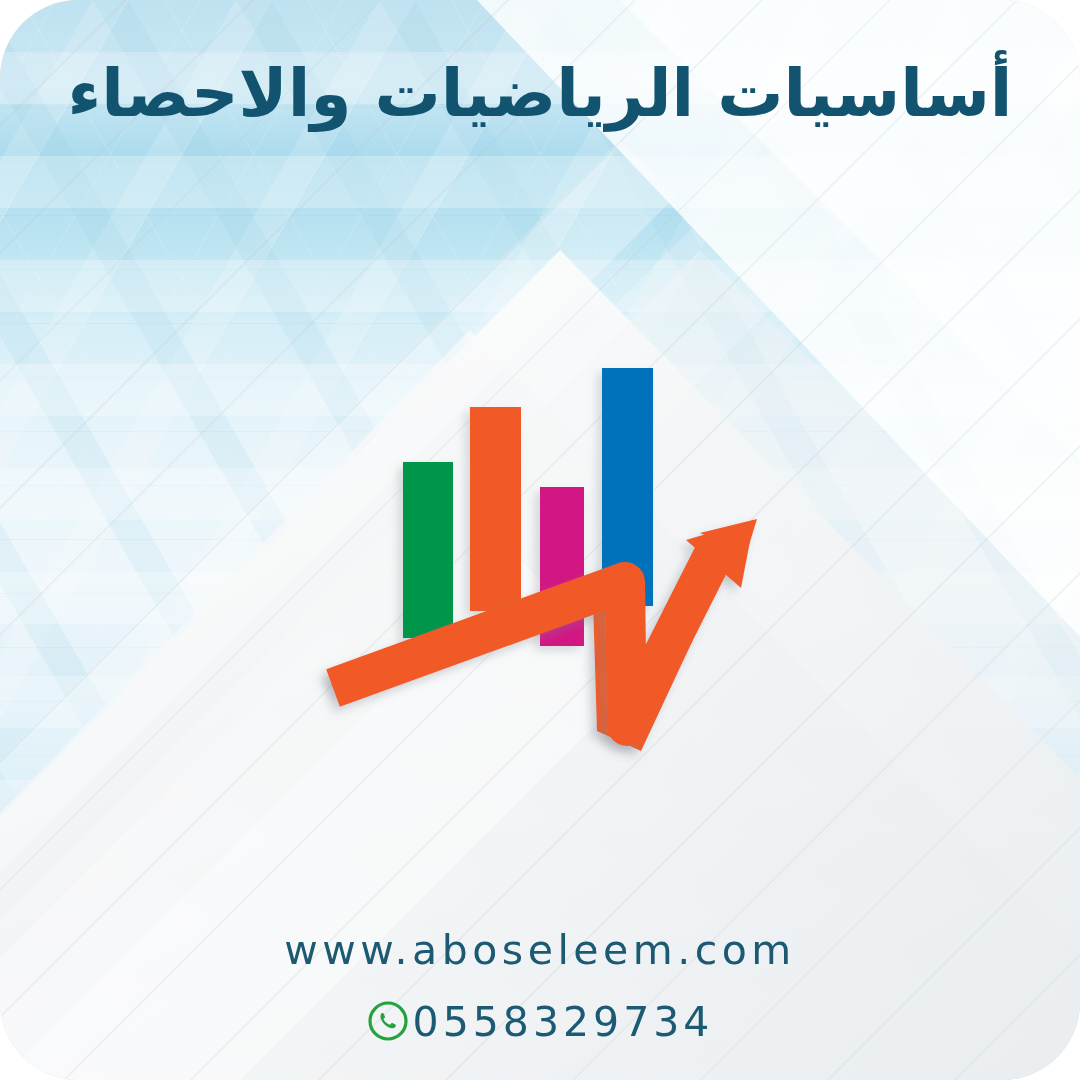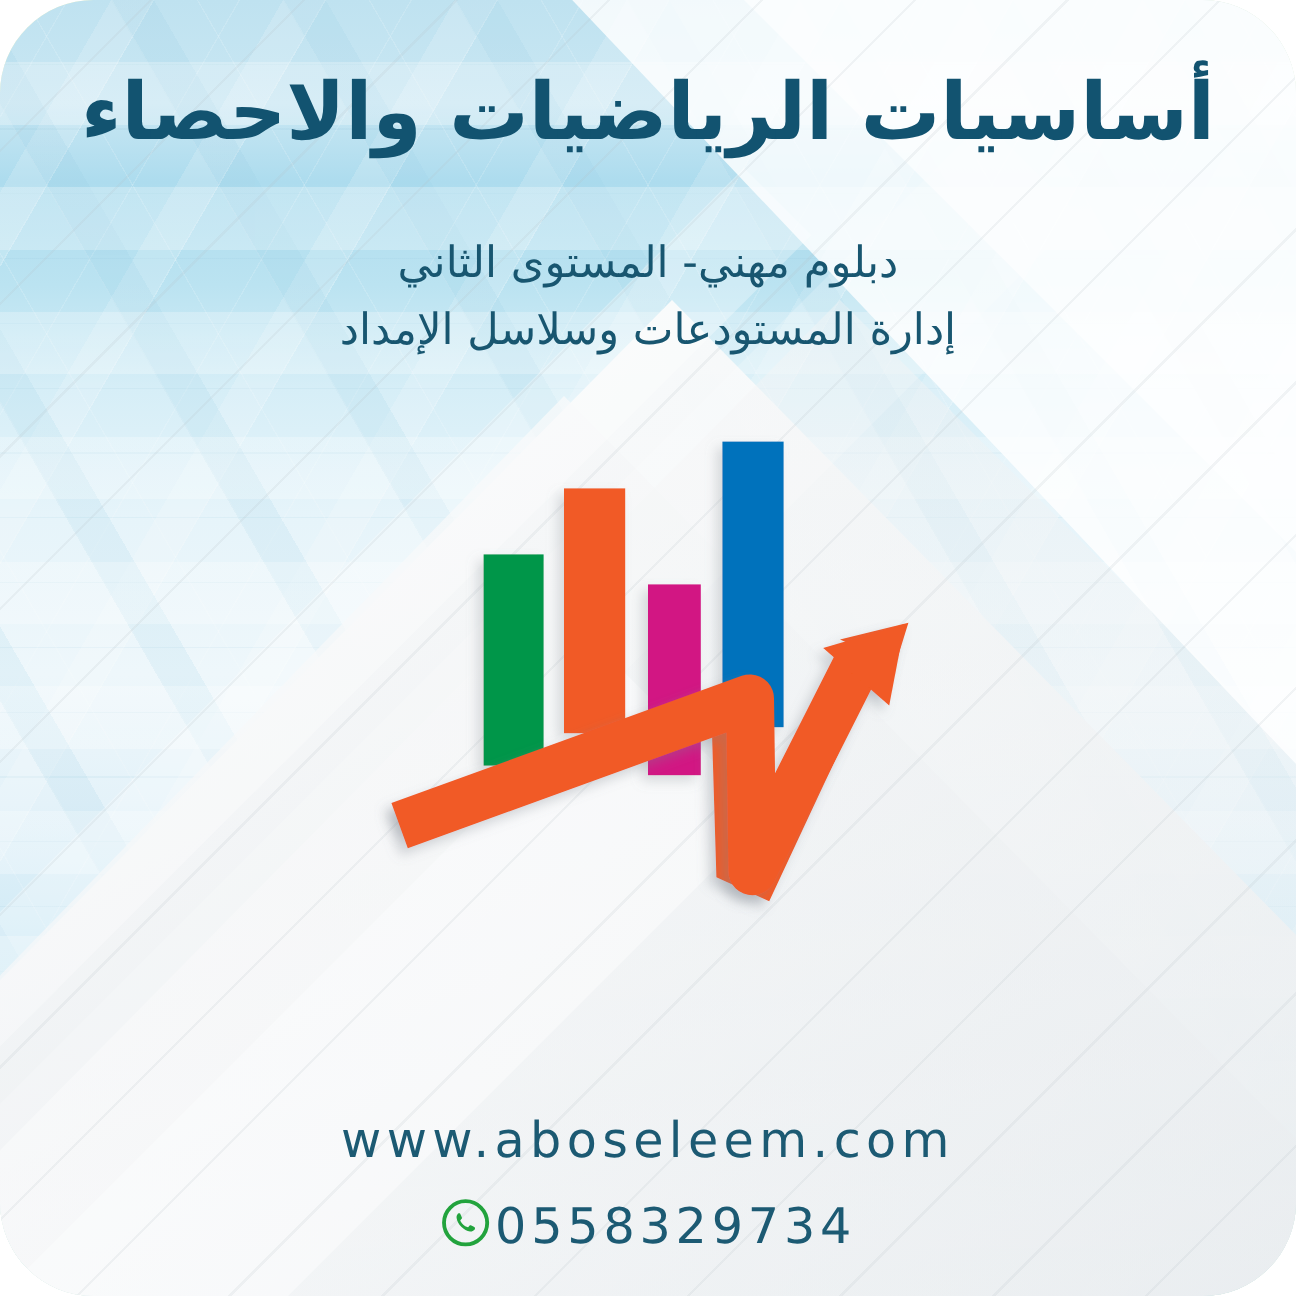--- a/index.html
+++ b/index.html
@@ -107,21 +107,21 @@
     text-align:center;
   }
   .site{
     font-size:41px;
     letter-spacing:4.5px;
     color:#1c5a73;
     margin-bottom:24px;
     font-weight:400;
   }
   .phone-row{
-    display:flex;align-items:flex-start;justify-content:center;gap:4px;
+    display:flex;align-items:flex-end;justify-content:center;gap:4px;
   }
   .phone-num{
     font-size:41px;letter-spacing:4px;color:#1c5a73;font-weight:400;
   }
   .wa-icon{display:block;}
 
   
   .chart{position:absolute;left:0;top:0;width:1080px;height:1080px;pointer-events:none;}
 </style>
 </head>
@@ -162,24 +162,20 @@
       <path d="M -200,960 L 620,140 L 676,196 L -144,1016 Z" fill="#ffffff" opacity="0.55"></path>
       <path d="M -200,1120 L 820,100 L 900,180 L -120,1200 Z" fill="#ffffff" opacity="0.35"></path>
     </g>
 
     <path d="M -60,1140 L 520,560 L 640,680 L 60,1260 Z" fill="#ffffff" opacity="0.45"></path>
   </svg>
   <div class="bg-diag"></div>
 
   <div class="title" style="color: rgb(18, 83, 112);">أساسيات الرياضيات والاحصاء</div>
 
-  <div class="subtitle" style="color: rgb(24, 86, 112);">
-    <div>دبلوم مهني- المستوى الثاني</div>
-    <div>إدارة المستودعات وسلاسل الإمداد</div>
-  </div>
 
   <svg class="chart" viewBox="0 0 1080 1080">
     <defs>
       <filter id="barshadow" x="-40%" y="-40%" width="200%" height="200%">
         <feDropShadow dx="-5" dy="5" stdDeviation="5" flood-color="#8a9199" flood-opacity="0.30"></feDropShadow>
       </filter>
       <filter id="arrowshadow" x="-30%" y="-30%" width="180%" height="180%">
         <feDropShadow dx="-6" dy="6" stdDeviation="5" flood-color="#7d858d" flood-opacity="0.32"></feDropShadow>
       </filter>
     </defs>

